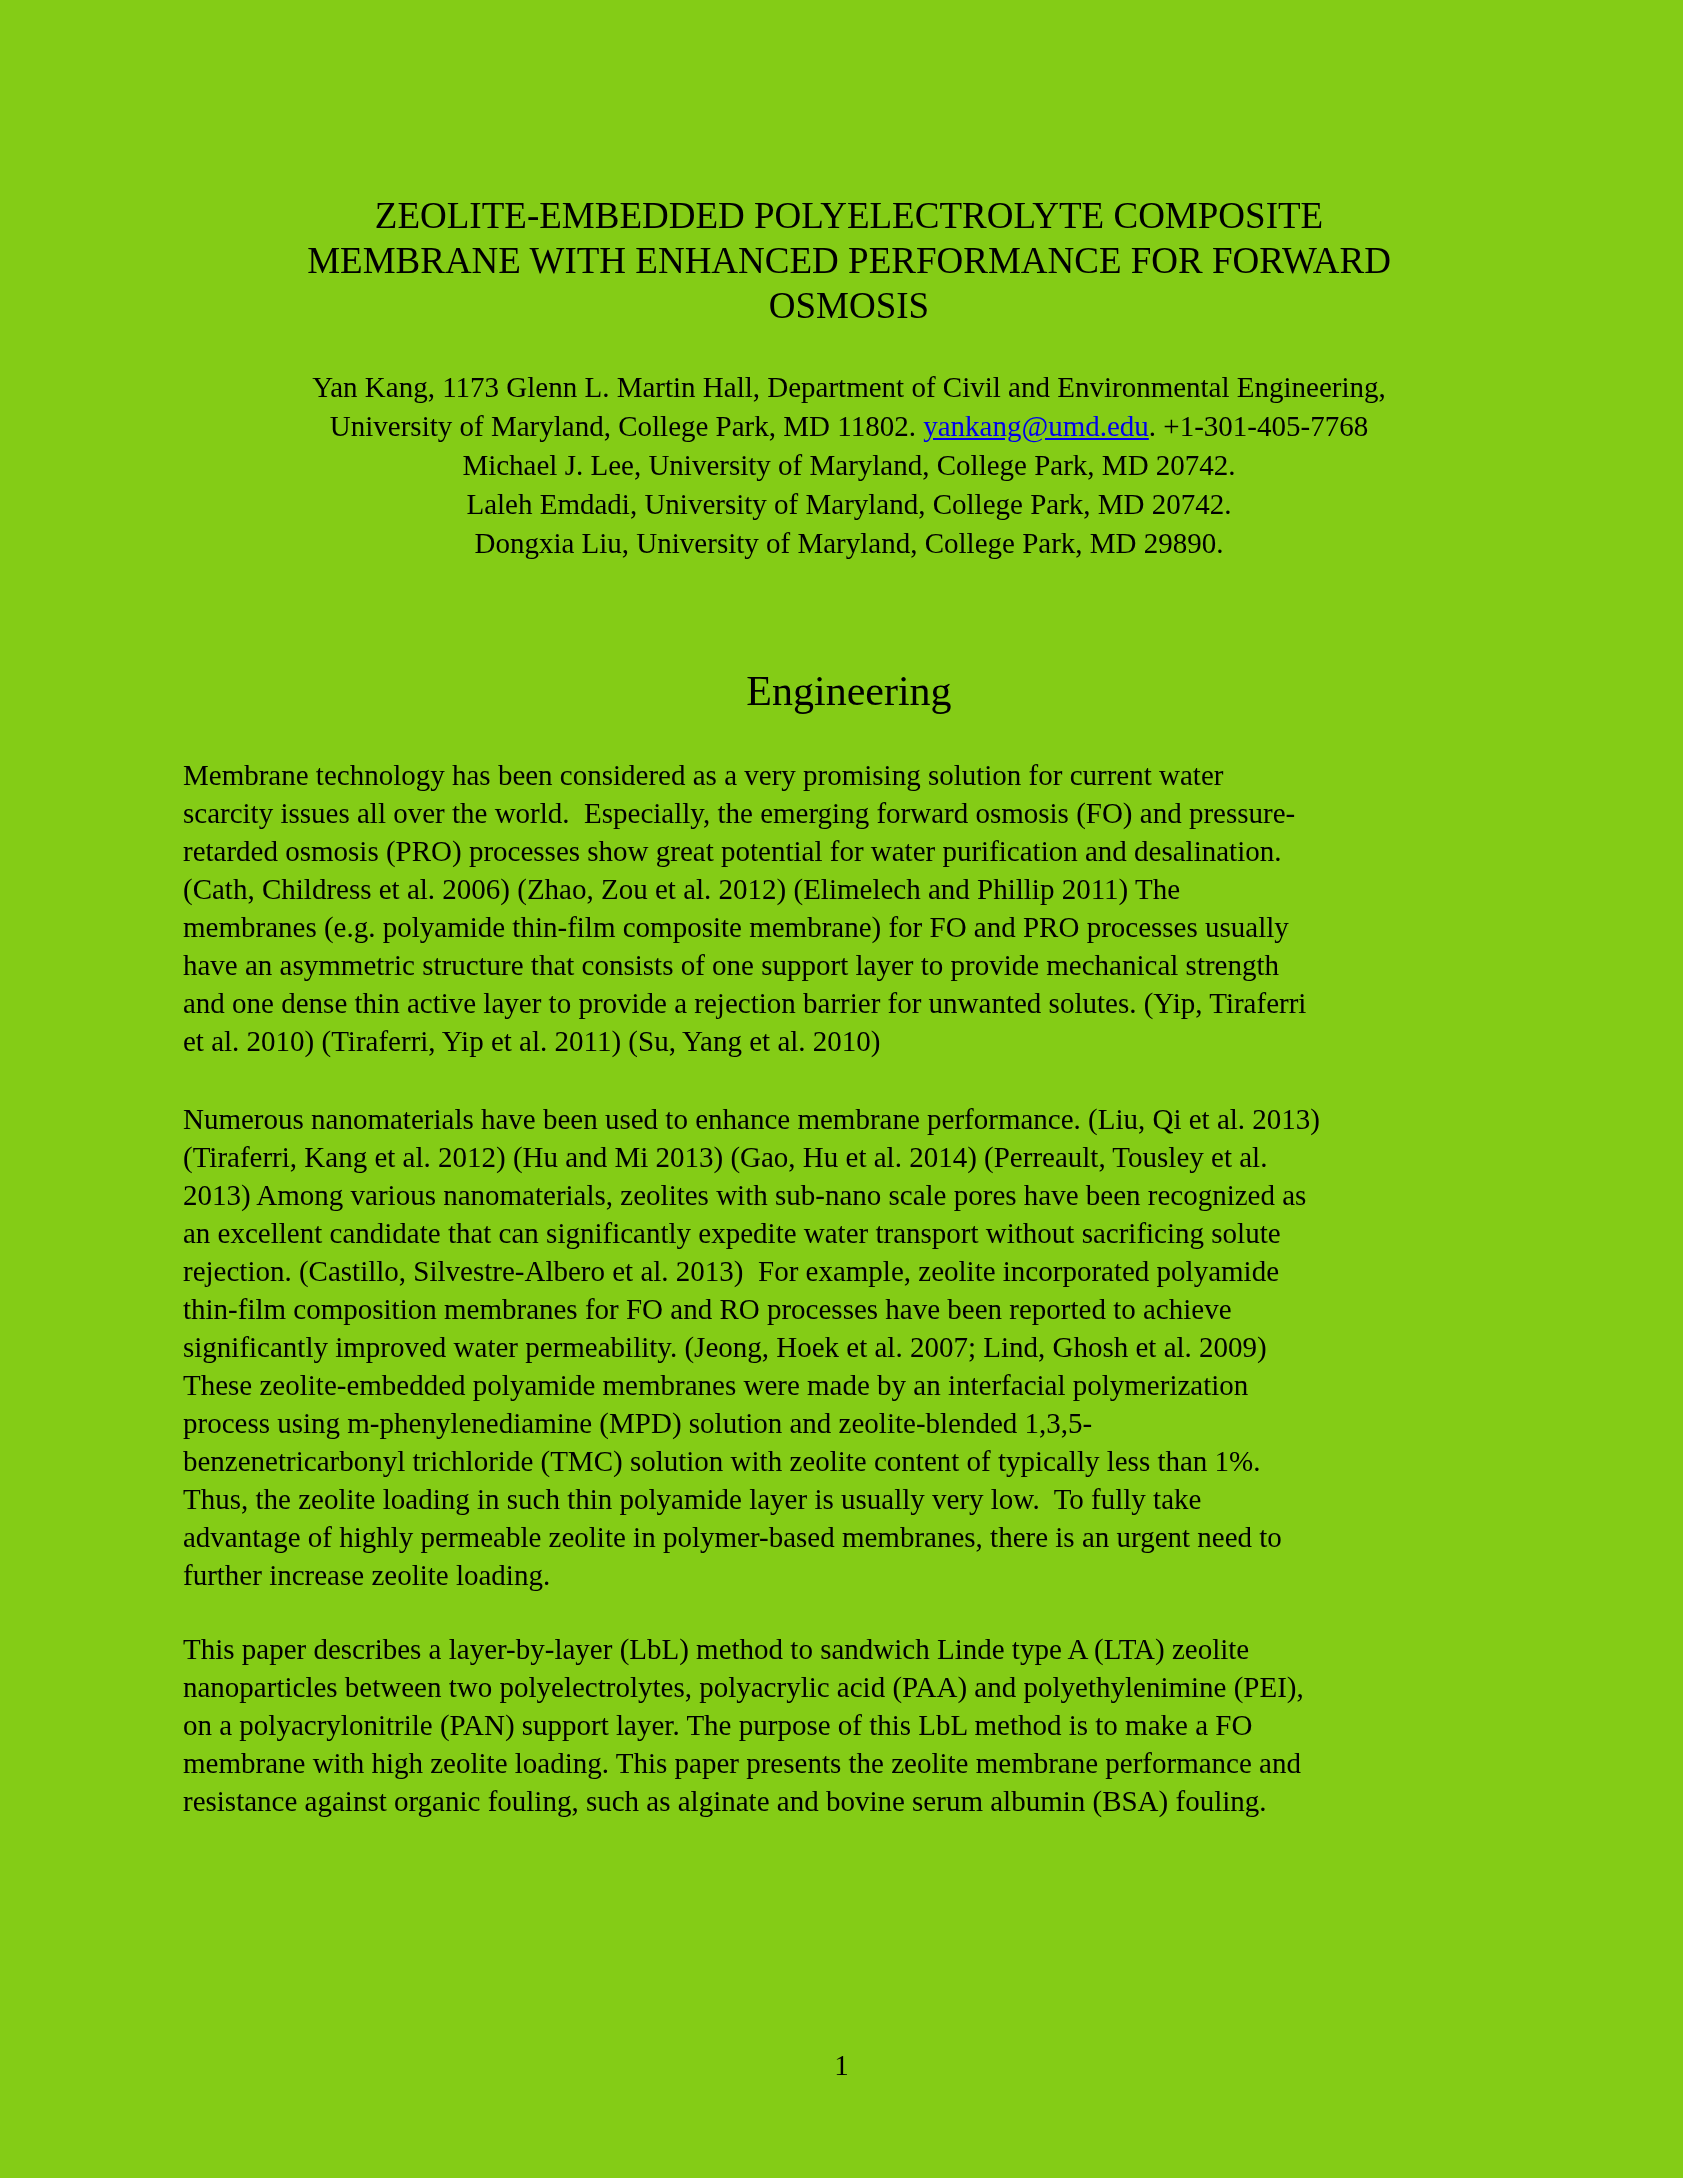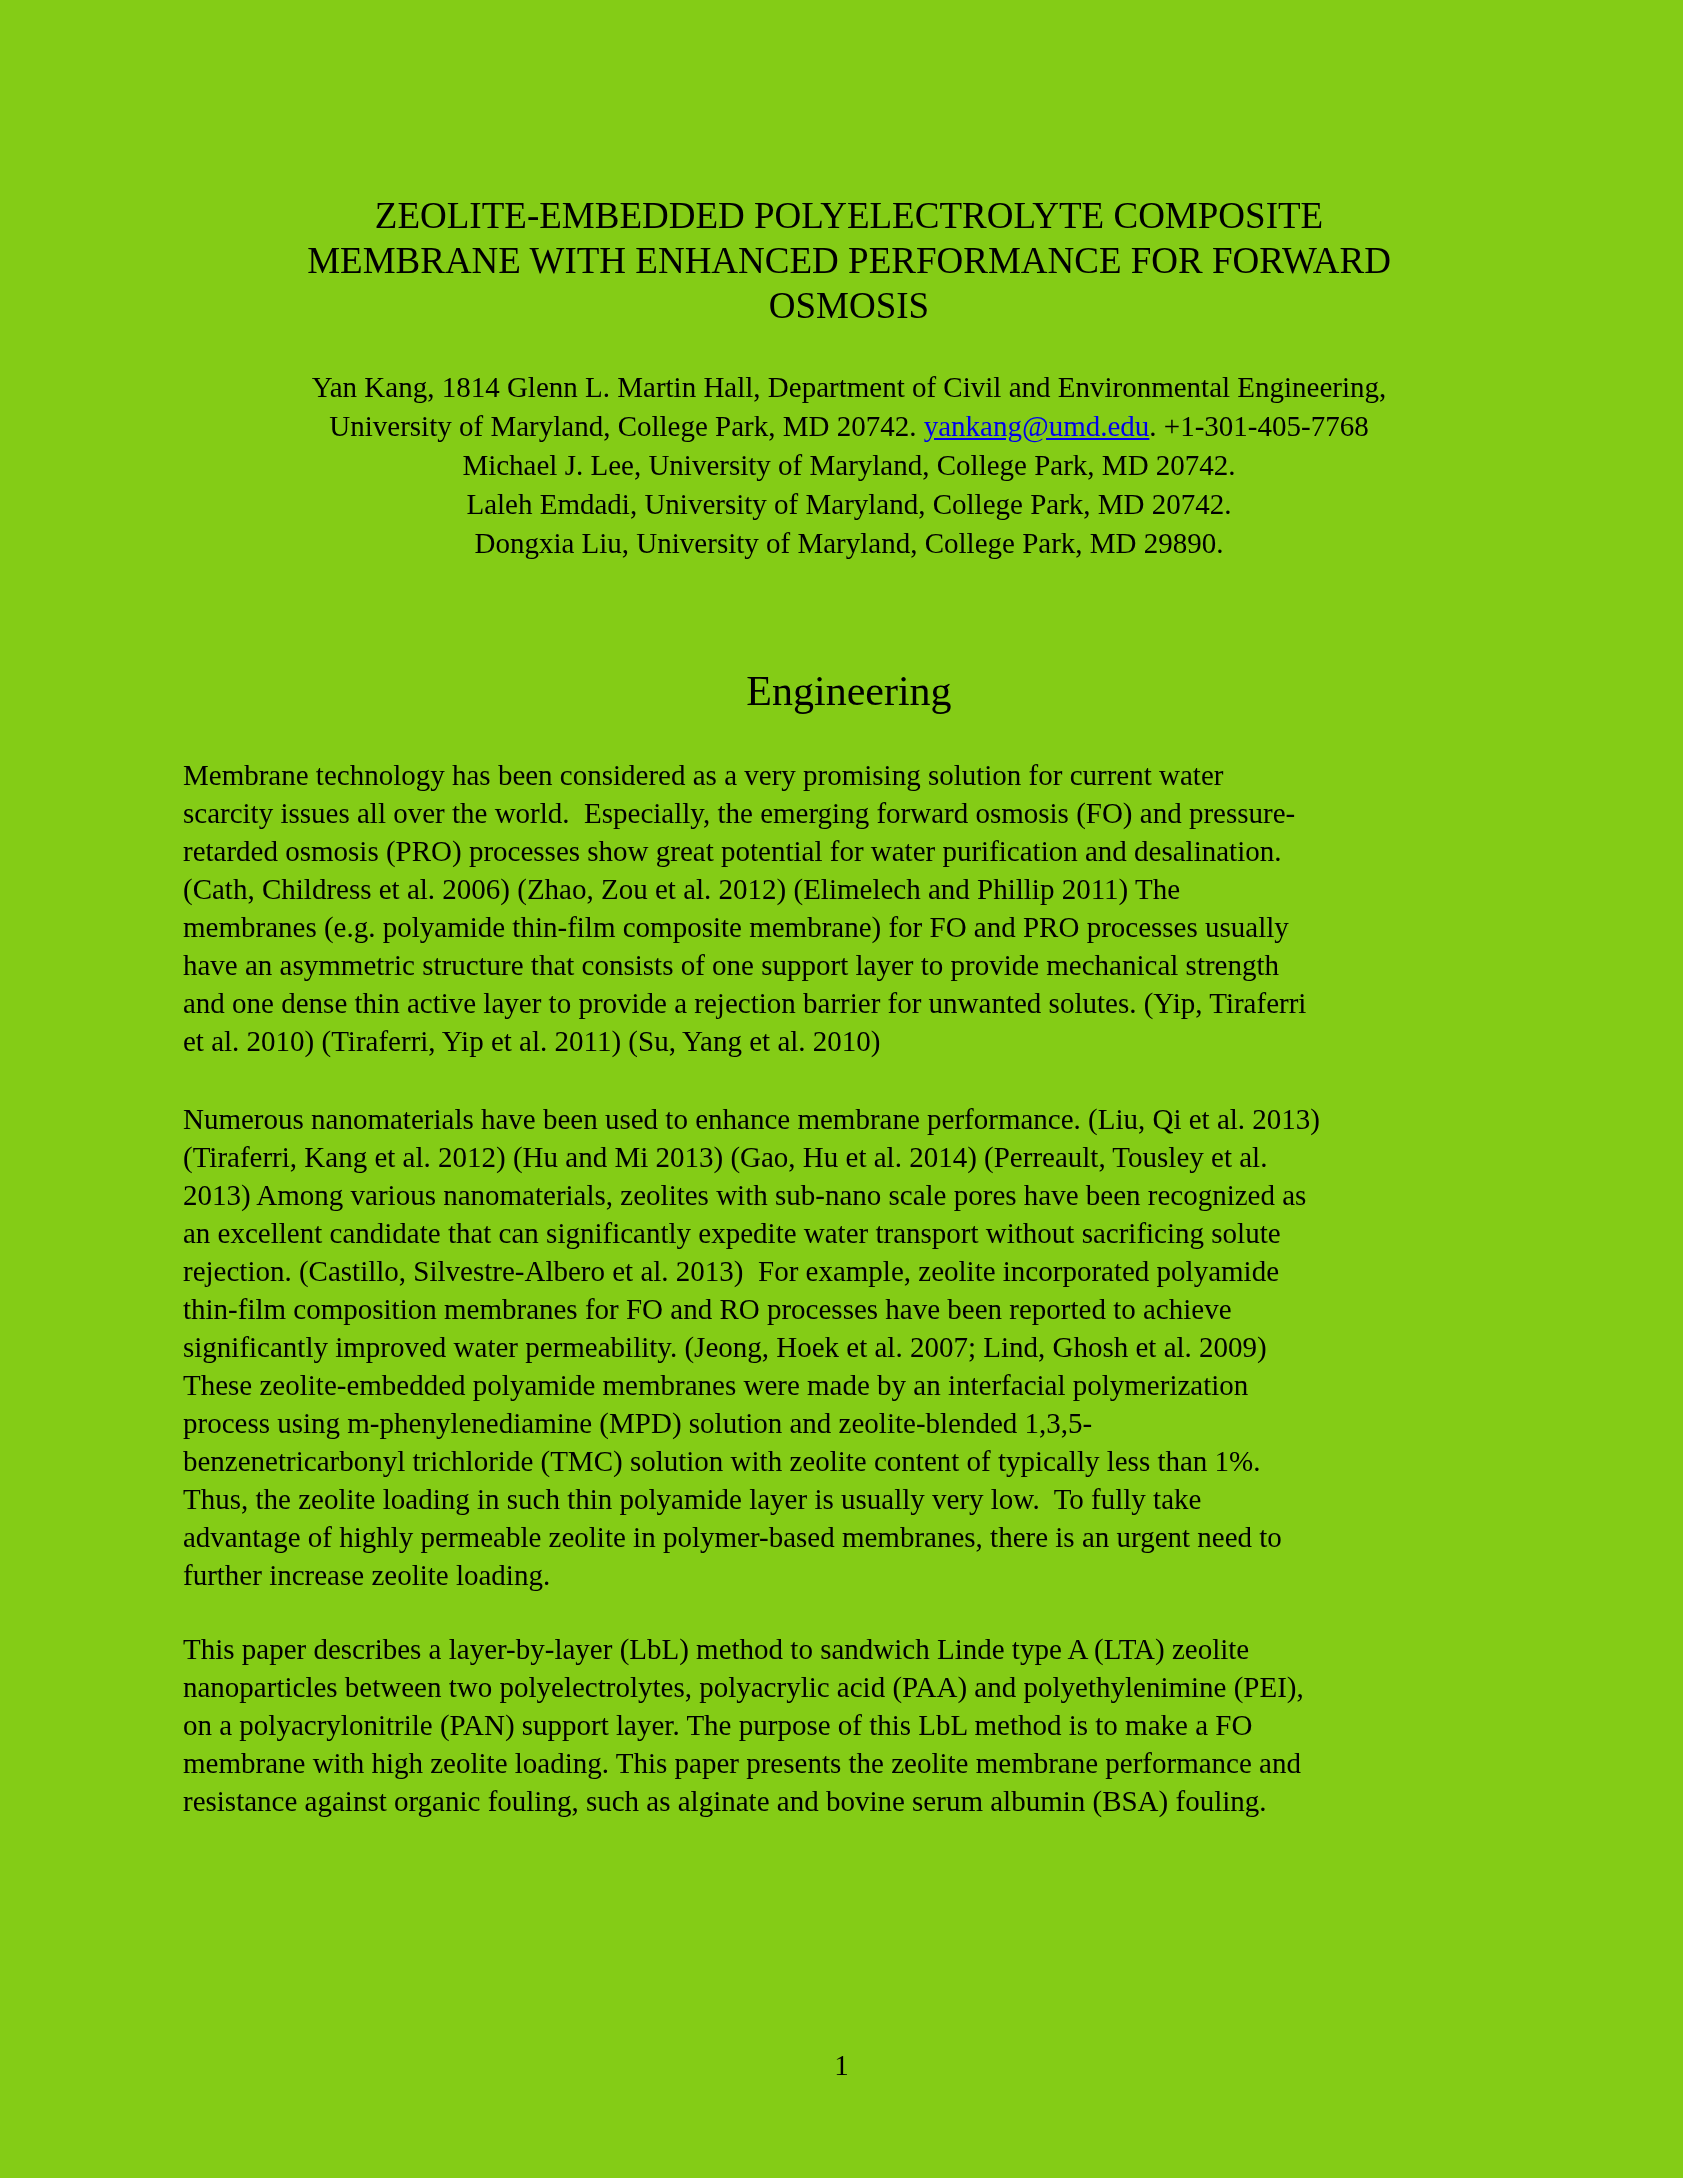--- a/index.html
+++ b/index.html
@@ -72,22 +72,22 @@
 <body>
 
 <div class="page">
   <div class="content">
 
     <div class="doc-title">ZEOLITE-EMBEDDED POLYELECTROLYTE COMPOSITE
 MEMBRANE WITH ENHANCED PERFORMANCE FOR FORWARD
 OSMOSIS</div>
 
     <div class="authors">
-      <div class="author-line">Yan Kang, 1814 Glenn L. Martin Hall, Department of Civil and Environmental Engineering,</div>
-      <div class="author-line"><span>University of Maryland, College Park, MD 20742. </span><a class="email-link">yankang@umd.edu</a><span>. +1-301-405-7768</span></div>
+      <div class="author-line">Yan Kang, 1173 Glenn L. Martin Hall, Department of Civil and Environmental Engineering,</div>
+      <div class="author-line"><span>University of Maryland, College Park, MD 11802. </span><a class="email-link">yankang@umd.edu</a><span>. +1-301-405-7768</span></div>
       <div class="author-line">Michael J. Lee, University of Maryland, College Park, MD 20742.</div>
       <div class="author-line">Laleh Emdadi, University of Maryland, College Park, MD 20742.</div>
       <div class="author-line">Dongxia Liu, University of Maryland, College Park, MD 29890.</div>
     </div>
 
     <div class="section-heading">Engineering</div>
 
     <div class="para para-1">Membrane technology has been considered as a very promising solution for current water
 scarcity issues all over the world.  Especially, the emerging forward osmosis (FO) and pressure-
 retarded osmosis (PRO) processes show great potential for water purification and desalination.

